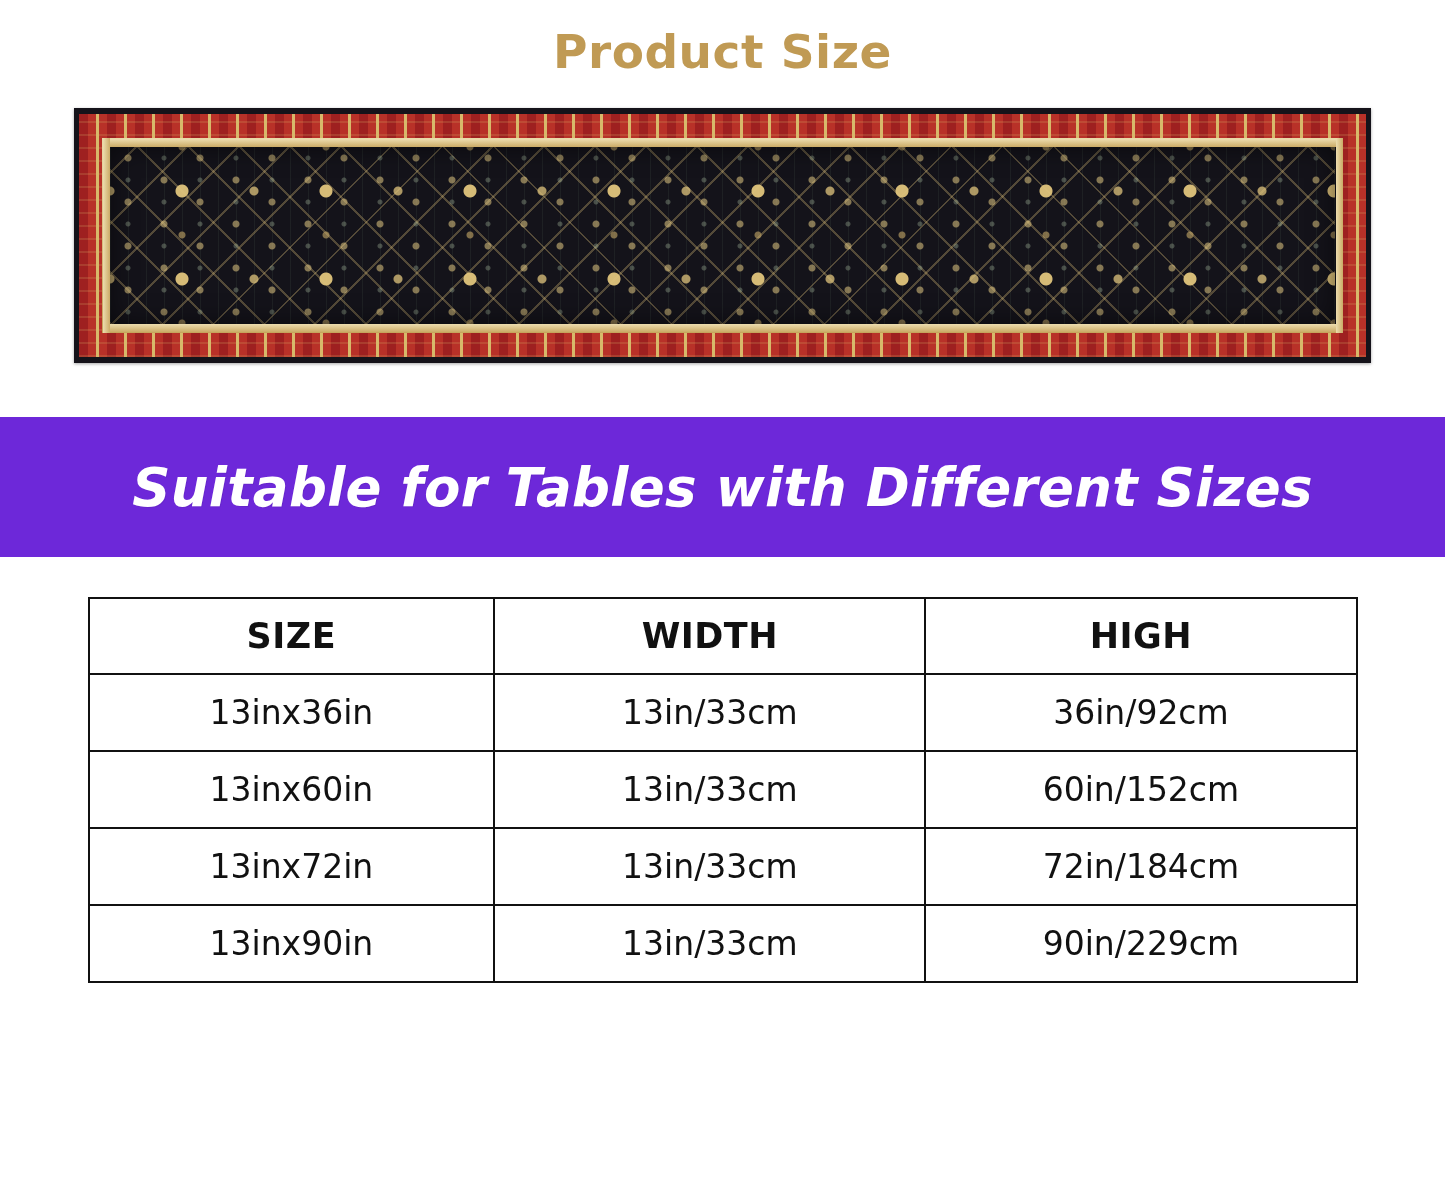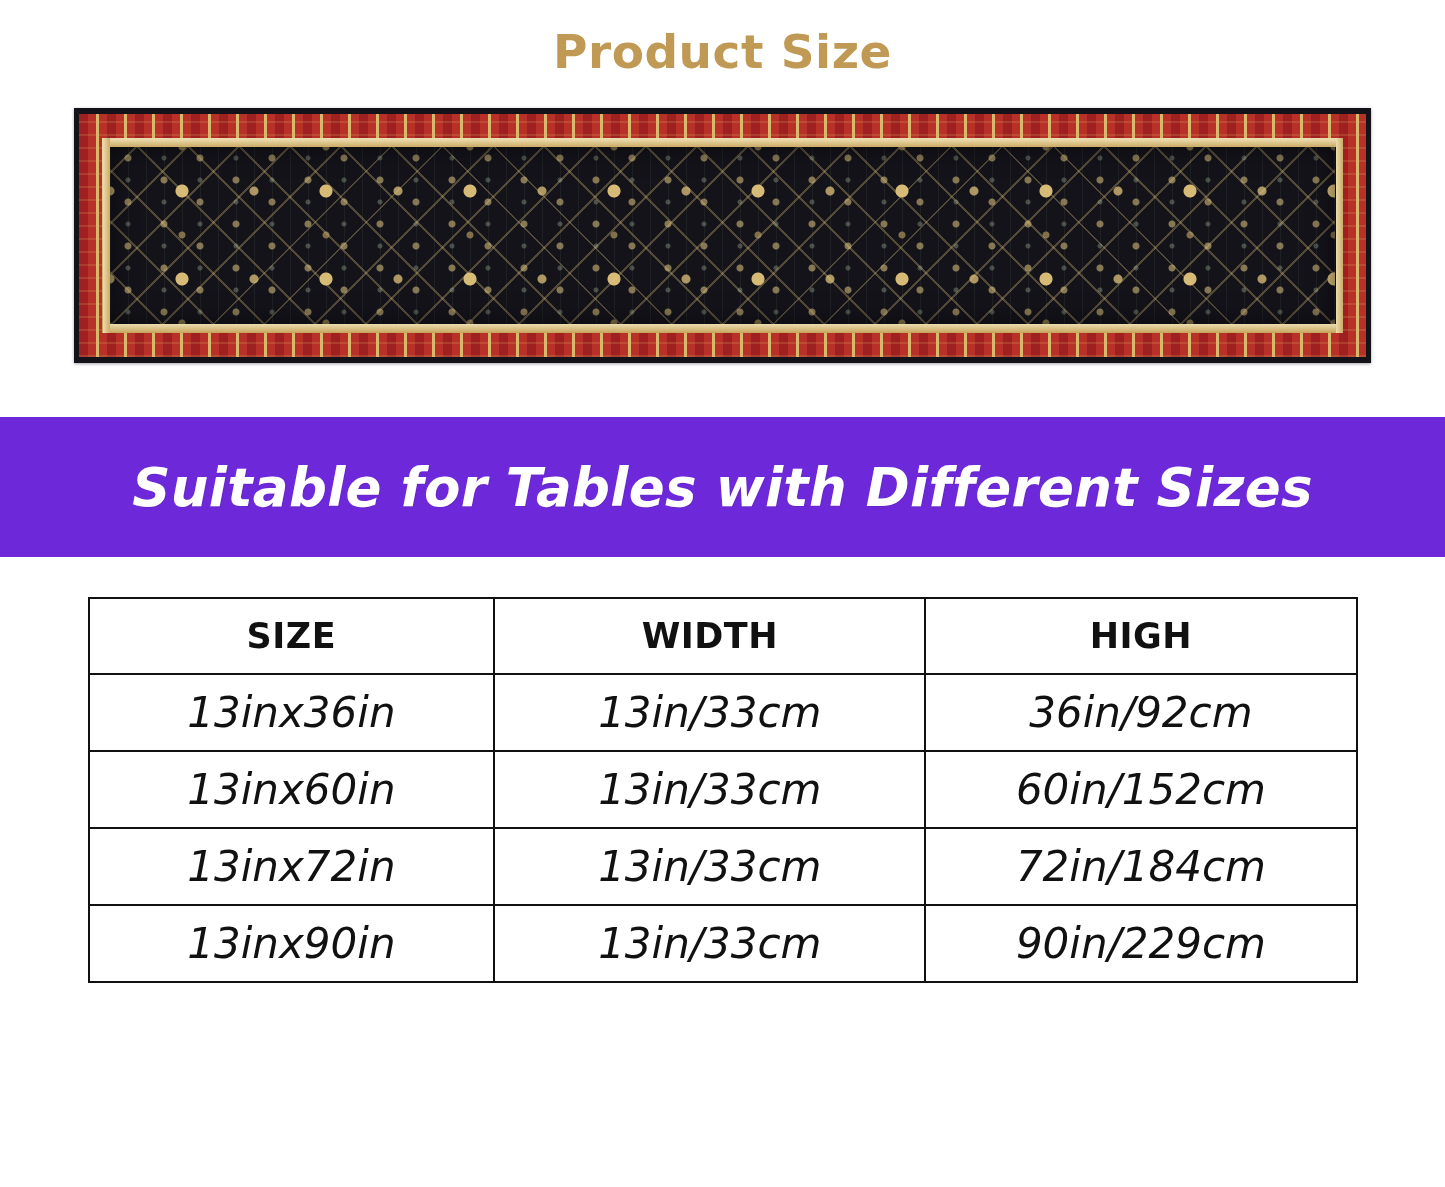--- a/index.html
+++ b/index.html
@@ -172,24 +172,23 @@
     font-family: "DejaVu Sans", sans-serif;
     color: #111111;
   }
   table.size-table th {
     font-size: 35px;
     font-weight: bold;
     height: 72px;
     letter-spacing: 0.5px;
   }
   table.size-table td {
-    font-size: 42px;
+    font-size: 33px;
     height: 73px;
     font-weight: normal;
-    font-style: italic;
   }
   .col-size { width: 32%; }
   .col-width { width: 34%; }
   .col-high { width: 34%; }
 </style>
 </head>
 <body>
 
 <div class="title">Product Size</div>
 

